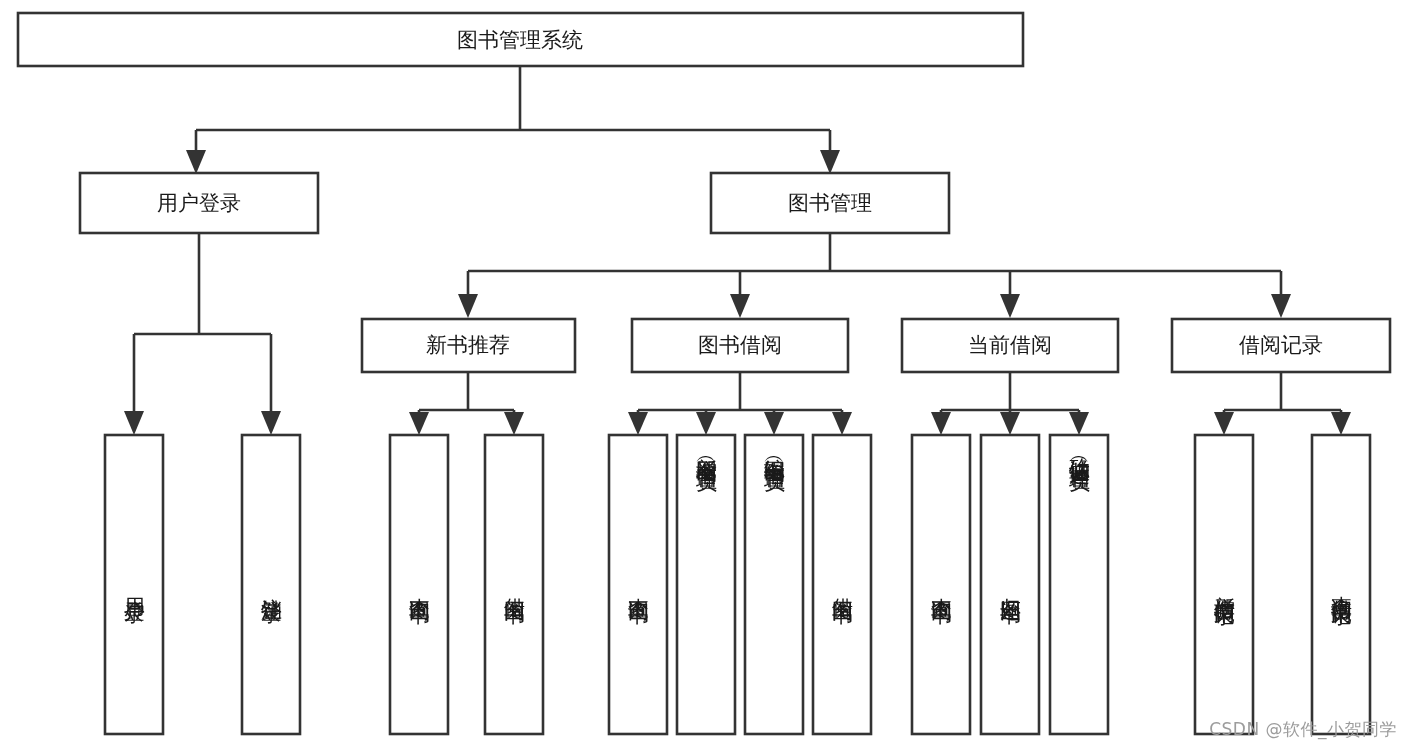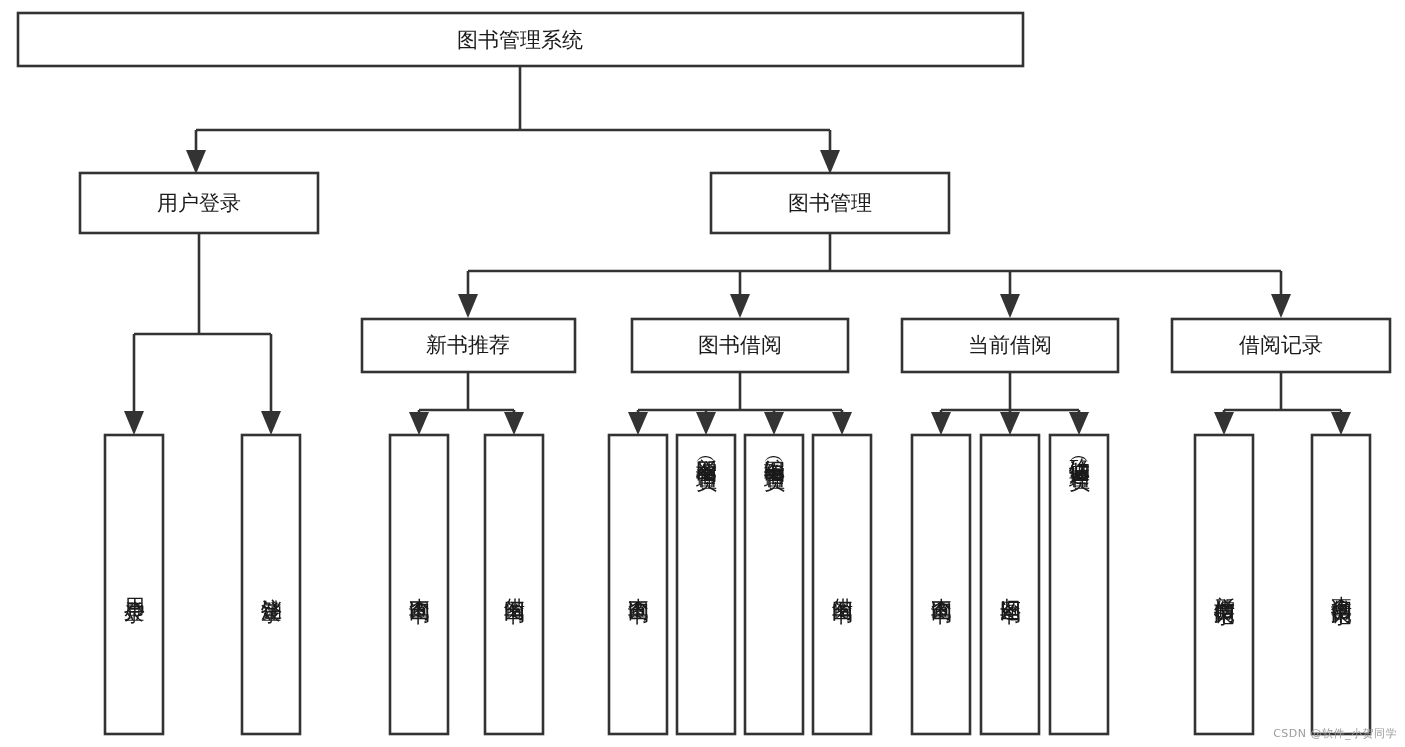--- a/index.html
+++ b/index.html
@@ -63,21 +63,21 @@
     letter-spacing: 2px;
     color: #1a1a1a;
     white-space: nowrap;
     text-align: center;
   }
   .watermark {
     position: absolute;
     right: 8px;
     bottom: 6px;
     font-family: "DejaVu Sans", "Liberation Sans", sans-serif;
-    font-size: 11px;
+    font-size: 17px;
     color: #9c9c9c;
     letter-spacing: 0.5px;
     user-select: none;
   }
 </style>
 </head>
 <body>
 
 <div id="diagram-root">
 

